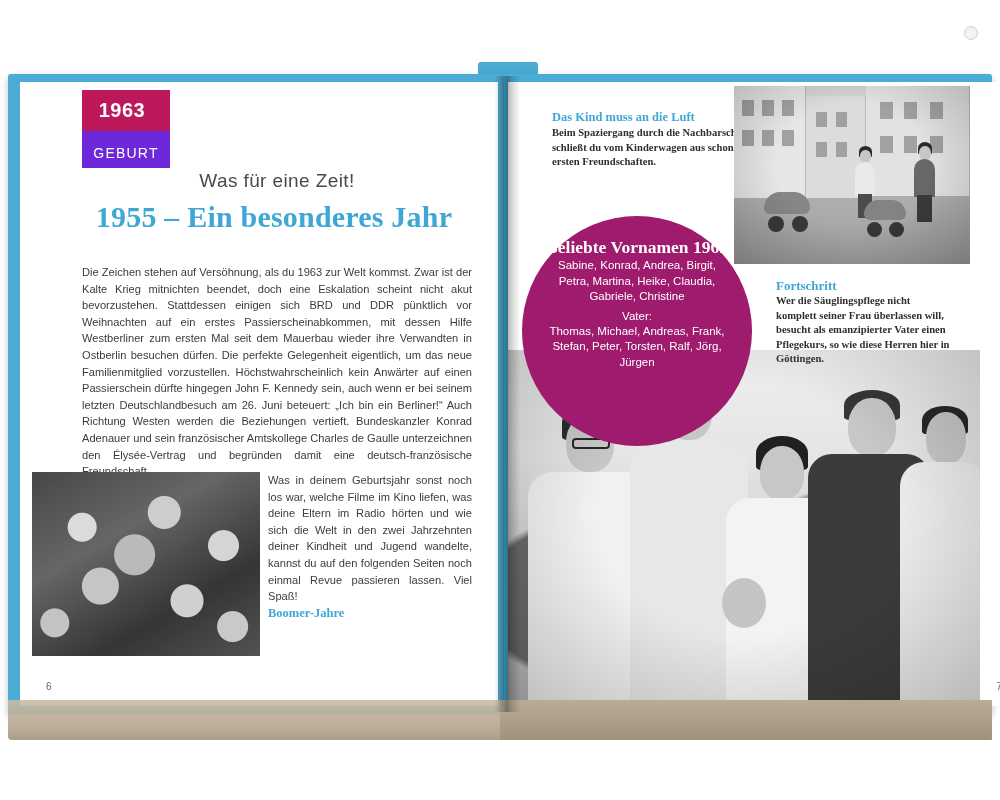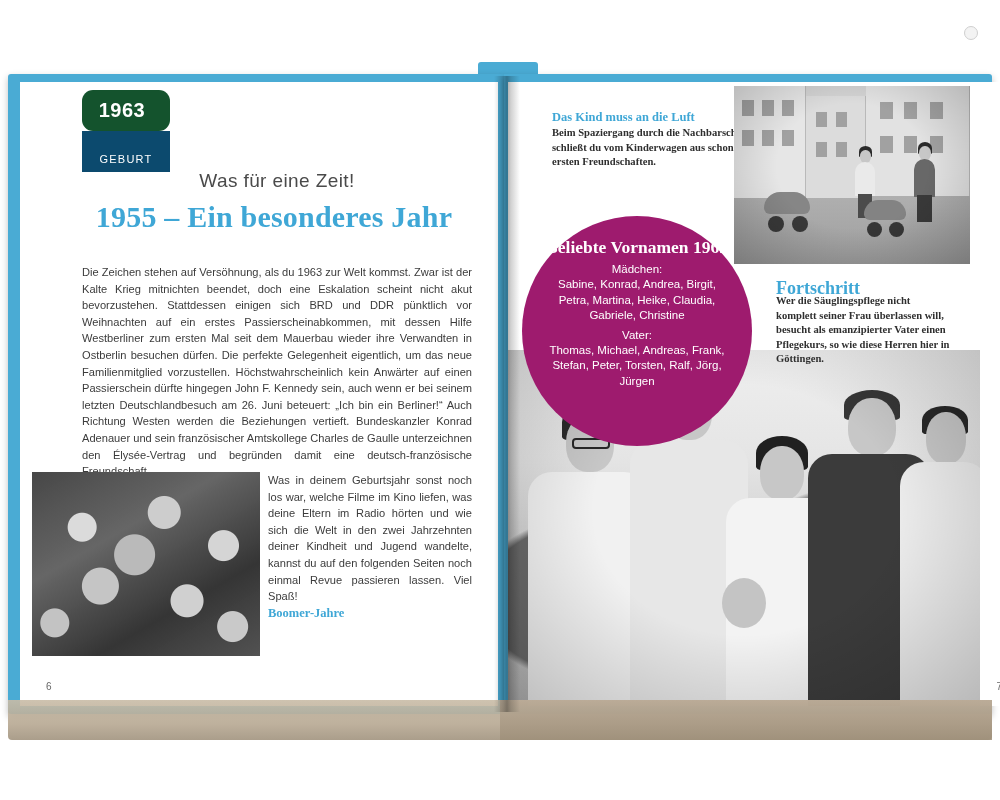--- a/index.html
+++ b/index.html
@@ -85,37 +85,36 @@
   .page-left  { left: 12px;  width: 478px; }
   .page-right { left: 500px; width: 520px; }
 
   
   .year-badge {
     position: absolute;
     left: 62px; top: 8px;
     width: 88px;
   }
   .year-badge .yr {
-    background: #14532d;
+    background: #be185d;
     color: #ffffff;
     font-size: 20px;
     font-weight: bold;
     letter-spacing: .5px;
     text-align: center;
     padding: 9px 8px 9px 0;
     font-family: "Liberation Sans", sans-serif;
-    border-radius: 11px;
   }
   .year-badge .cat {
-    background: #0c4a6e;
+    background: #6d28d9;
     color: #ffffff;
-    font-size: 11px;
+    font-size: 14px;
     letter-spacing: 1.2px;
     text-align: center;
-    padding: 22px 0 7px 0;
+    padding: 14px 0 7px 0;
   }
 
   .kicker {
     position: absolute;
     left: 62px; top: 88px;
     width: 390px;
     text-align: center;
     font-size: 19px;
     color: #4a4a4a;
     font-family: "Liberation Sans", sans-serif;
@@ -262,21 +261,21 @@
     font-size: 11.5px;
     line-height: 15.6px;
     padding: 0 22px;
   }
 
   .fortschritt-head {
     left: 268px; top: 196px;
     width: 180px;
     font-family: "Liberation Serif", serif;
     font-weight: bold;
-    font-size: 18px;
+    font-size: 13px;
     color: #3fa7d6;
     z-index: 22;
   }
   .fortschritt-body {
     left: 268px; top: 212px;
     width: 176px;
     font-family: "Liberation Serif", serif;
     font-weight: bold;
     font-size: 10.6px;
     line-height: 14.6px;
@@ -406,21 +405,20 @@
         <div class="fig" style="left:126px;top:112px;width:52px;height:46px;">
           <div style="position:absolute;left:4px;top:2px;width:42px;height:20px;border-radius:15px 15px 6px 6px;background:#8a8276;"></div>
           <div style="position:absolute;left:7px;top:24px;width:15px;height:15px;border-radius:50%;background:#3a3631;"></div>
           <div style="position:absolute;left:29px;top:24px;width:15px;height:15px;border-radius:50%;background:#3a3631;"></div>
         </div>
         <div class="vignette"></div>
       </div>
 
       <div class="rp circle-names">
         <div class="cn-title">Beliebte Vornamen 1963</div>
-        <div class="cn-label">Mädchen:</div>
         <div class="cn-list">Sabine, Konrad, Andrea, Birgit, Petra, Martina, Heike, Claudia, Gabriele, Christine</div>
         <div class="cn-label">Vater:</div>
         <div class="cn-list">Thomas, Michael, Andreas, Frank, Stefan, Peter, Torsten, Ralf, Jörg, Jürgen</div>
       </div>
 
       <div class="rp fortschritt-head">Fortschritt</div>
       <div class="rp fortschritt-body">Wer die Säuglingspflege nicht komplett seiner Frau überlassen will, besucht als emanzipierter Vater einen Pflegekurs, so wie diese Herren hier in Göttingen.</div>
 
       <div class="rp photo-nurses">
         <div class="fig" style="left:20px;top:54px;width:120px;height:302px;">

